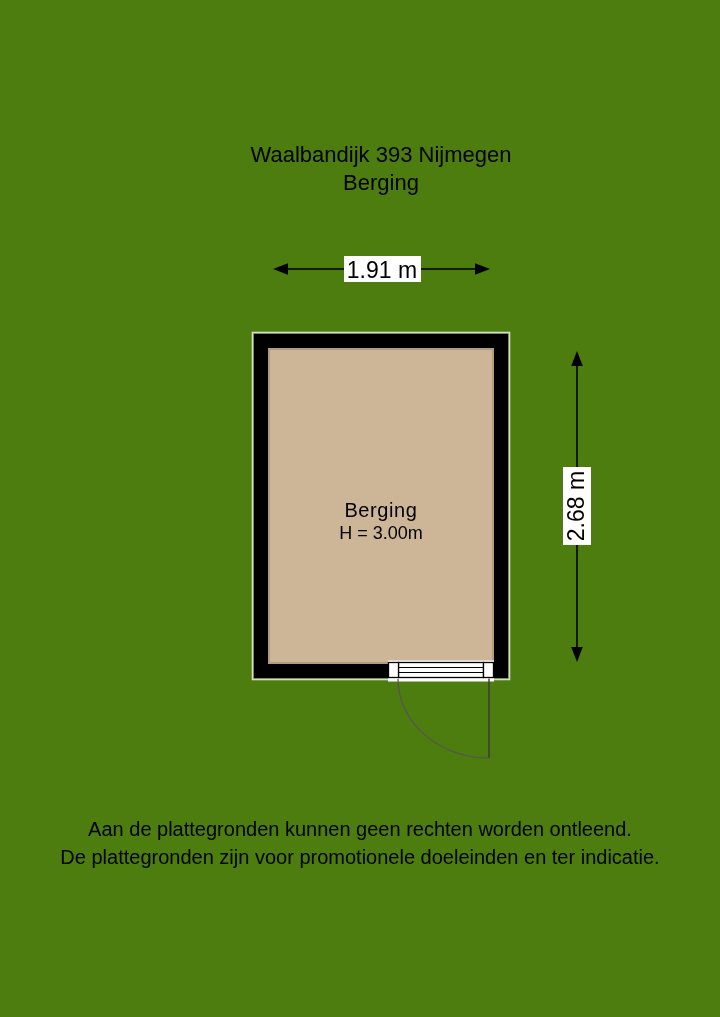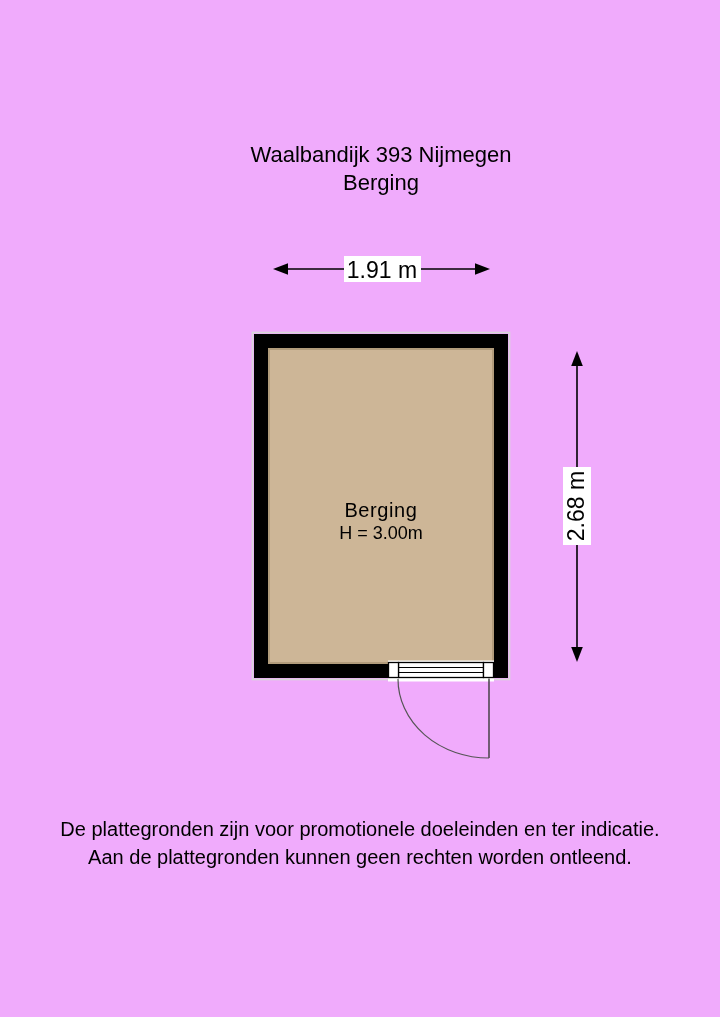--- a/index.html
+++ b/index.html
@@ -4,21 +4,21 @@
 <style>
   html, body {
     margin: 0;
     padding: 0;
     background: #ffffff;
   }
   .page {
     position: relative;
     width: 720px;
     height: 1017px;
-    background: #f0abfc;
+    background: #4d7c0f;
     overflow: hidden;
     font-family: "Liberation Sans", sans-serif;
     color: #000000;
   }
   .title-block {
     position: absolute;
     top: 141px;
     left: 41px;
     width: 680px;
     text-align: center;
@@ -91,17 +91,17 @@
     <g>
       <line x1="577" y1="354" x2="577" y2="659" stroke="#000000" stroke-width="1.6"></line>
       <rect x="563" y="467" width="28" height="78" fill="#ffffff"></rect>
       <polygon points="577,351 571.2,366 582.8,366" fill="#000000"></polygon>
       <polygon points="577,662 571.2,647 582.8,647" fill="#000000"></polygon>
       <text x="577" y="513" font-size="23" text-anchor="middle" transform="rotate(-90 577 506)">2.68 m</text>
     </g>
   </svg>
 
   <div class="disclaimer">
+    <div>Aan de plattegronden kunnen geen rechten worden ontleend.</div>
     <div>De plattegronden zijn voor promotionele doeleinden en ter indicatie.</div>
-    <div>Aan de plattegronden kunnen geen rechten worden ontleend.</div>
   </div>
 
 </div>
 
 </body></html>

